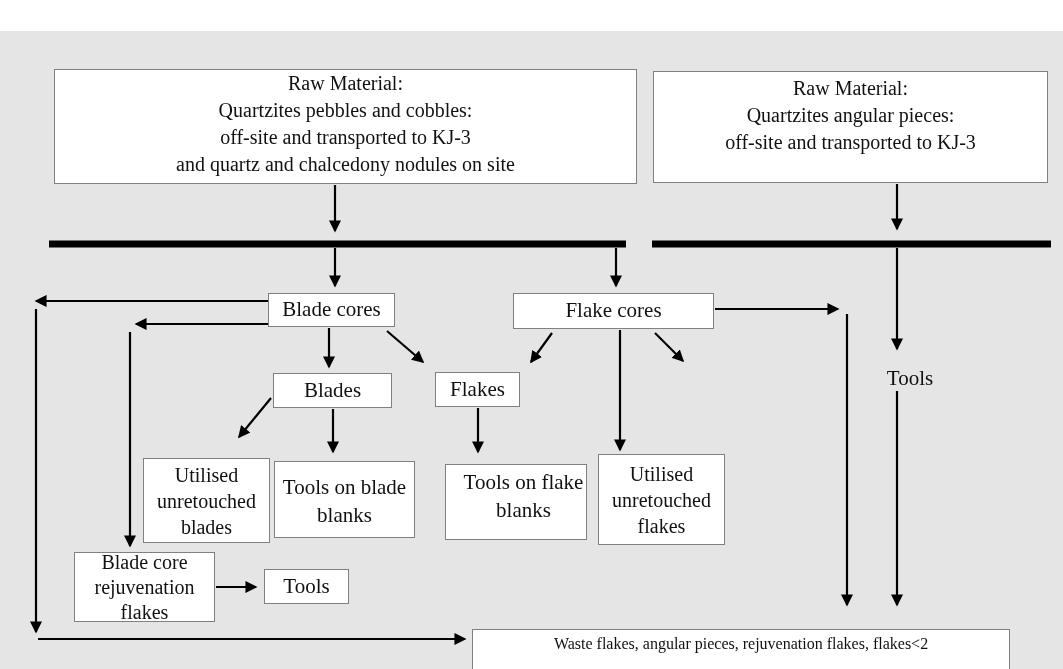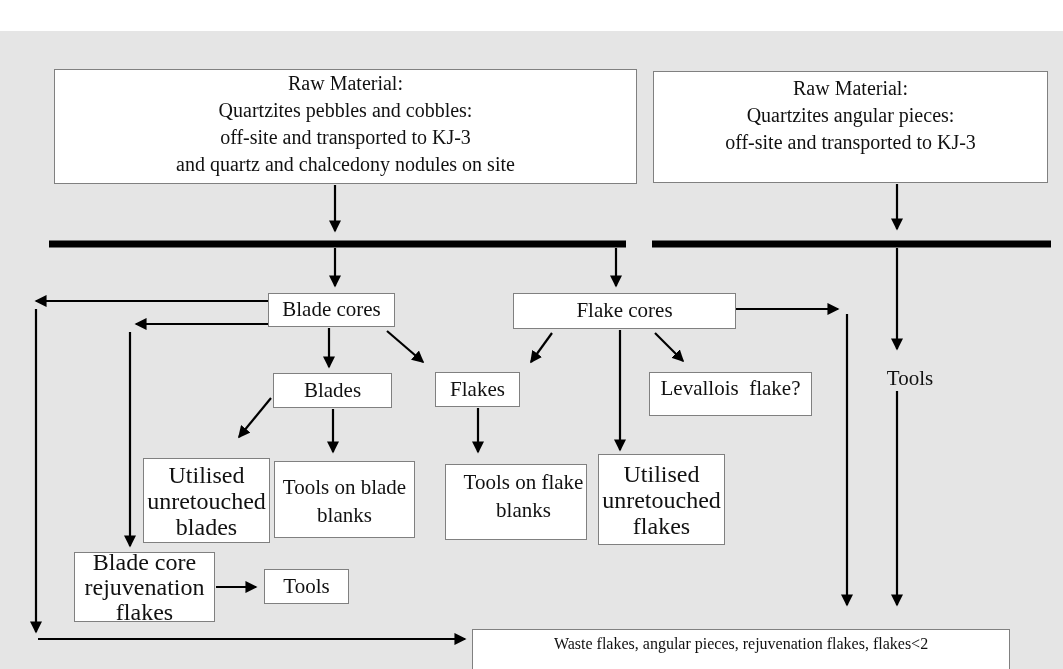--- a/index.html
+++ b/index.html
@@ -4,29 +4,29 @@
 <style>
   html,body{margin:0;padding:0;background:#ffffff;}
   #stage{
     position:relative;width:1063px;height:669px;background:#e5e5e5;
     font-family:"Liberation Serif","DejaVu Serif",serif;color:#111111;overflow:hidden;margin-top:31px;
   }
   #wires{position:absolute;left:0;top:0;width:1063px;height:669px;}
   .box{
     position:absolute;box-sizing:border-box;border:1px solid #808080;background:#ffffff;
     display:flex;flex-direction:column;justify-content:center;align-items:center;
-    text-align:center;white-space:pre-wrap;line-height:1.32;font-size:24px;
+    text-align:center;white-space:pre-wrap;line-height:1.32;font-size:20px;
   }
   .box.top{justify-content:flex-start;}
   .freelabel{position:absolute;text-align:center;font-size:21px;white-space:pre-wrap;}
 
   #b-raw-left{left:54px;top:38px;width:583px;height:115px;font-size:20px;line-height:27px;}
   #b-raw-right{left:653px;top:40px;width:395px;height:112px;font-size:20px;line-height:27px;padding-top:3px;}
   #b-blade-cores{left:268px;top:262px;width:127px;height:34px;font-size:21px;}
-  #b-flake-cores{left:513px;top:262px;width:223px;height:36px;font-size:21px;}
+  #b-flake-cores{left:513px;top:262px;width:201px;height:36px;font-size:21px;}
   #b-blades{left:273px;top:342px;width:119px;height:35px;font-size:21px;}
   #b-flakes{left:435px;top:341px;width:85px;height:35px;font-size:21px;}
   #b-levallois{left:649px;top:341px;width:163px;height:44px;font-size:21px;padding-top:2px;}
   #b-utilised-blades{left:143px;top:427px;width:127px;height:85px;line-height:26px;}
   #b-tools-blade-blanks{left:274px;top:430px;width:141px;height:77px;font-size:21px;line-height:28px;padding-top:11px;}
   #b-tools-flake-blanks{left:445px;top:433px;width:142px;height:76px;font-size:21px;line-height:28px;padding-top:3px;padding-left:15px;}
   #b-utilised-flakes{left:598px;top:423px;width:127px;height:91px;line-height:26px;}
   #b-blade-core-rejuvenation{left:74px;top:521px;width:141px;height:70px;line-height:25px;}
   #b-tools-small{left:264px;top:538px;width:85px;height:35px;font-size:21px;}
   #b-waste{left:472px;top:598px;width:538px;height:58px;font-size:16px;line-height:28px;}
@@ -81,21 +81,20 @@
 Quartzites pebbles and cobbles:
 off-site and transported to KJ-3
 and quartz and chalcedony nodules on site</div>
   <div class="box top" id="b-raw-right">Raw Material:
 Quartzites angular pieces:
 off-site and transported to KJ-3</div>
   <div class="box" id="b-blade-cores">Blade cores</div>
   <div class="box" id="b-flake-cores">Flake cores</div>
   <div class="box" id="b-blades">Blades</div>
   <div class="box" id="b-flakes">Flakes</div>
-  <div class="box top" id="b-levallois">Levallois  flake?</div>
   <div class="box" id="b-utilised-blades">Utilised
 unretouched
 blades</div>
   <div class="box top" id="b-tools-blade-blanks">Tools on blade
 blanks</div>
   <div class="box top" id="b-tools-flake-blanks">Tools on flake
 blanks</div>
   <div class="box" id="b-utilised-flakes">Utilised
 unretouched
 flakes</div>

